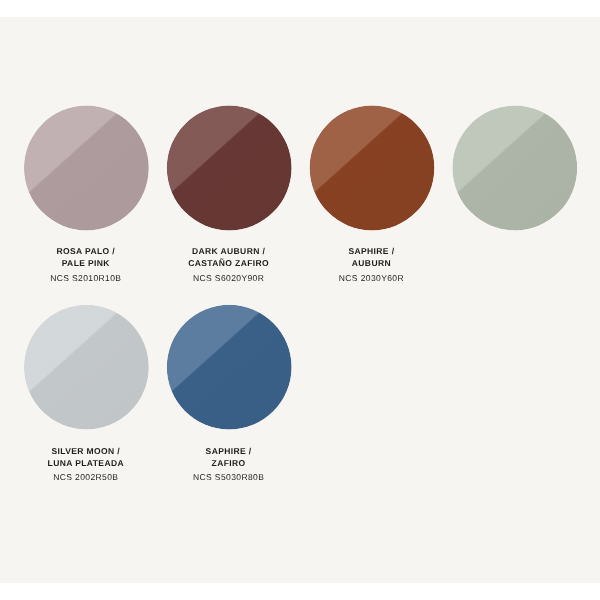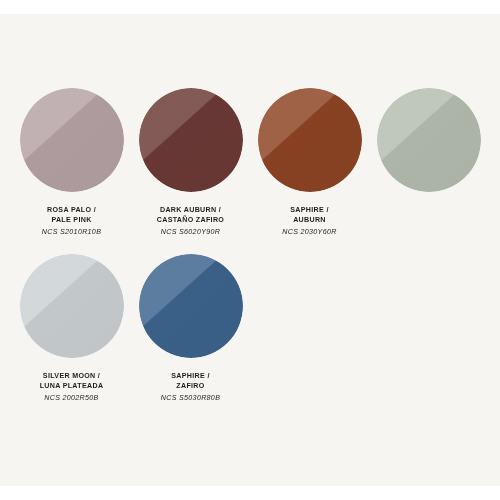--- a/index.html
+++ b/index.html
@@ -97,21 +97,20 @@
   .cap-line {
     font-size: 7.1px;
     font-weight: bold;
     white-space: nowrap;
   }
   .cap-code {
     font-size: 7.1px;
     font-weight: normal;
     white-space: nowrap;
     margin-top: 1px;
-    font-style: italic;
   }
 </style>
 </head>
 <body>
 
 <div id="palette-board">
 
   <div class="bleed-top"></div>
 
   <div id="swatch-grid">

